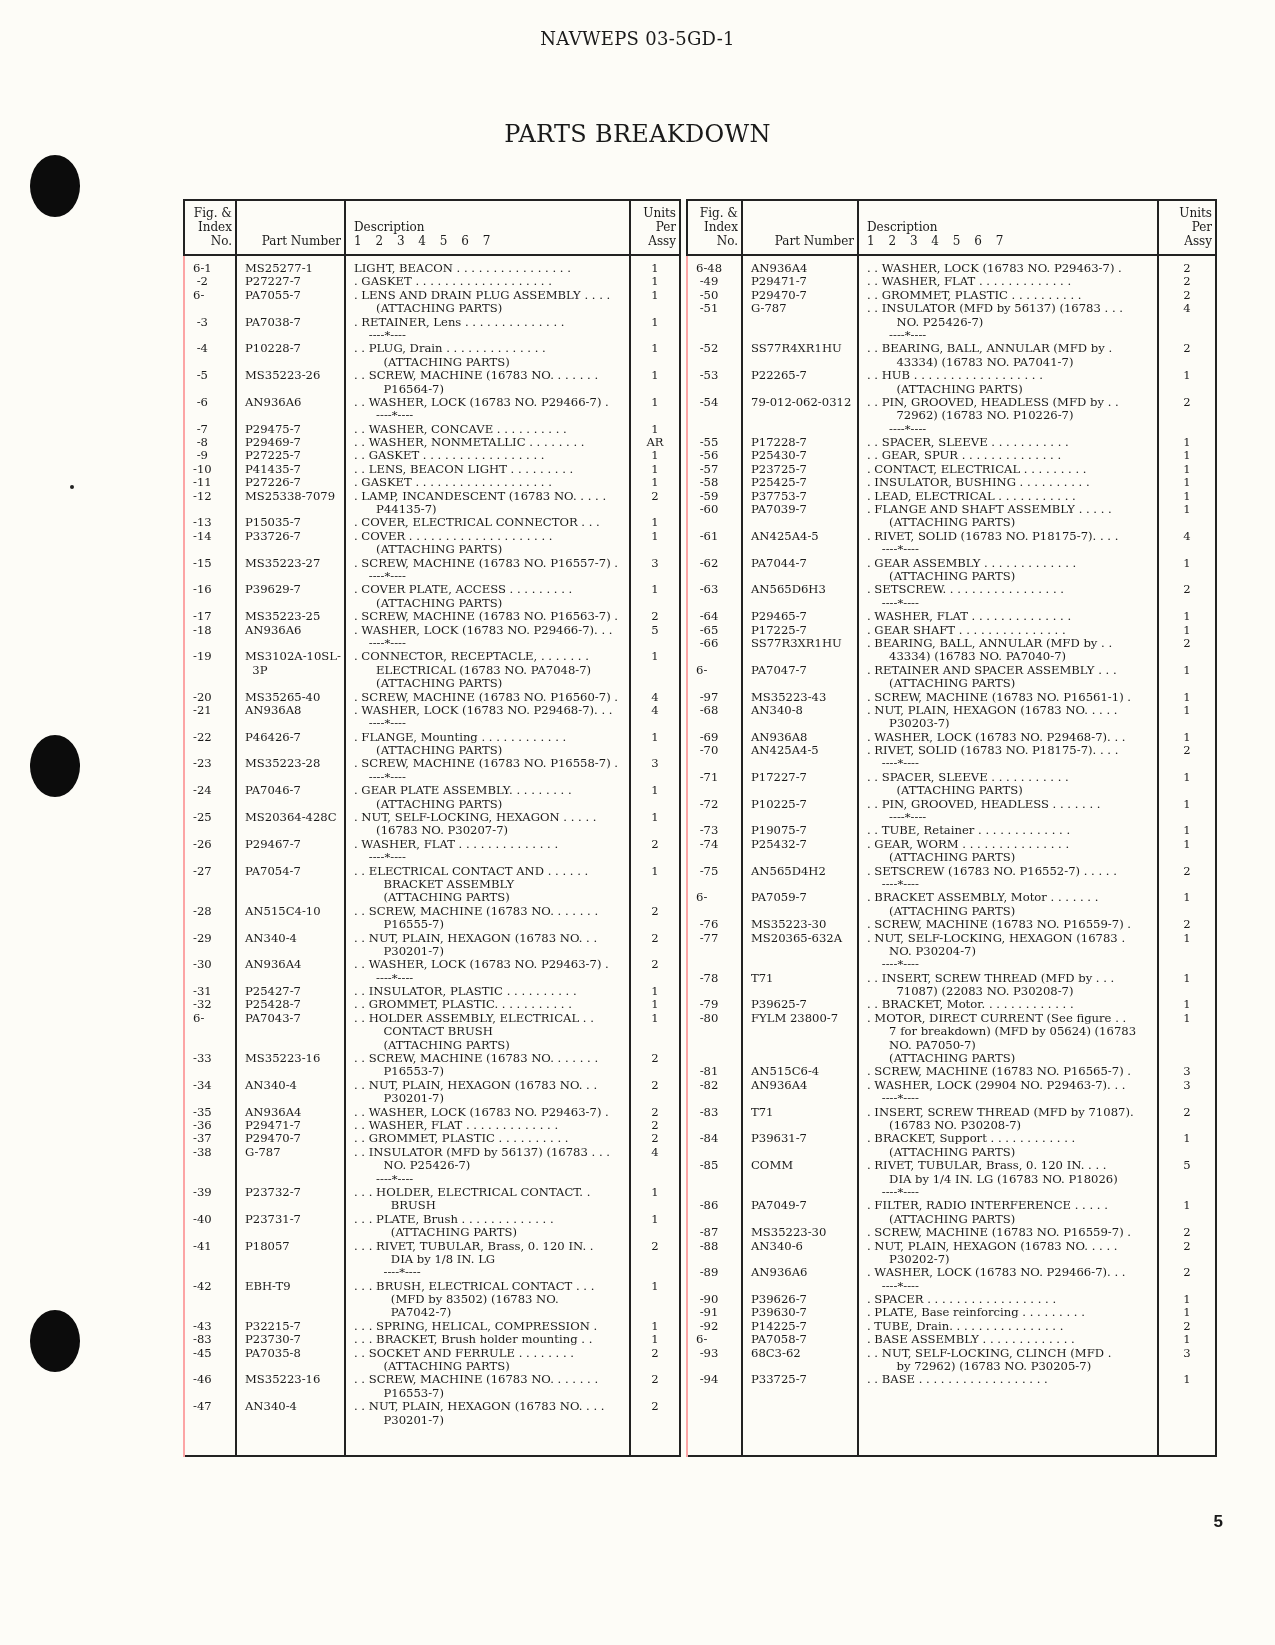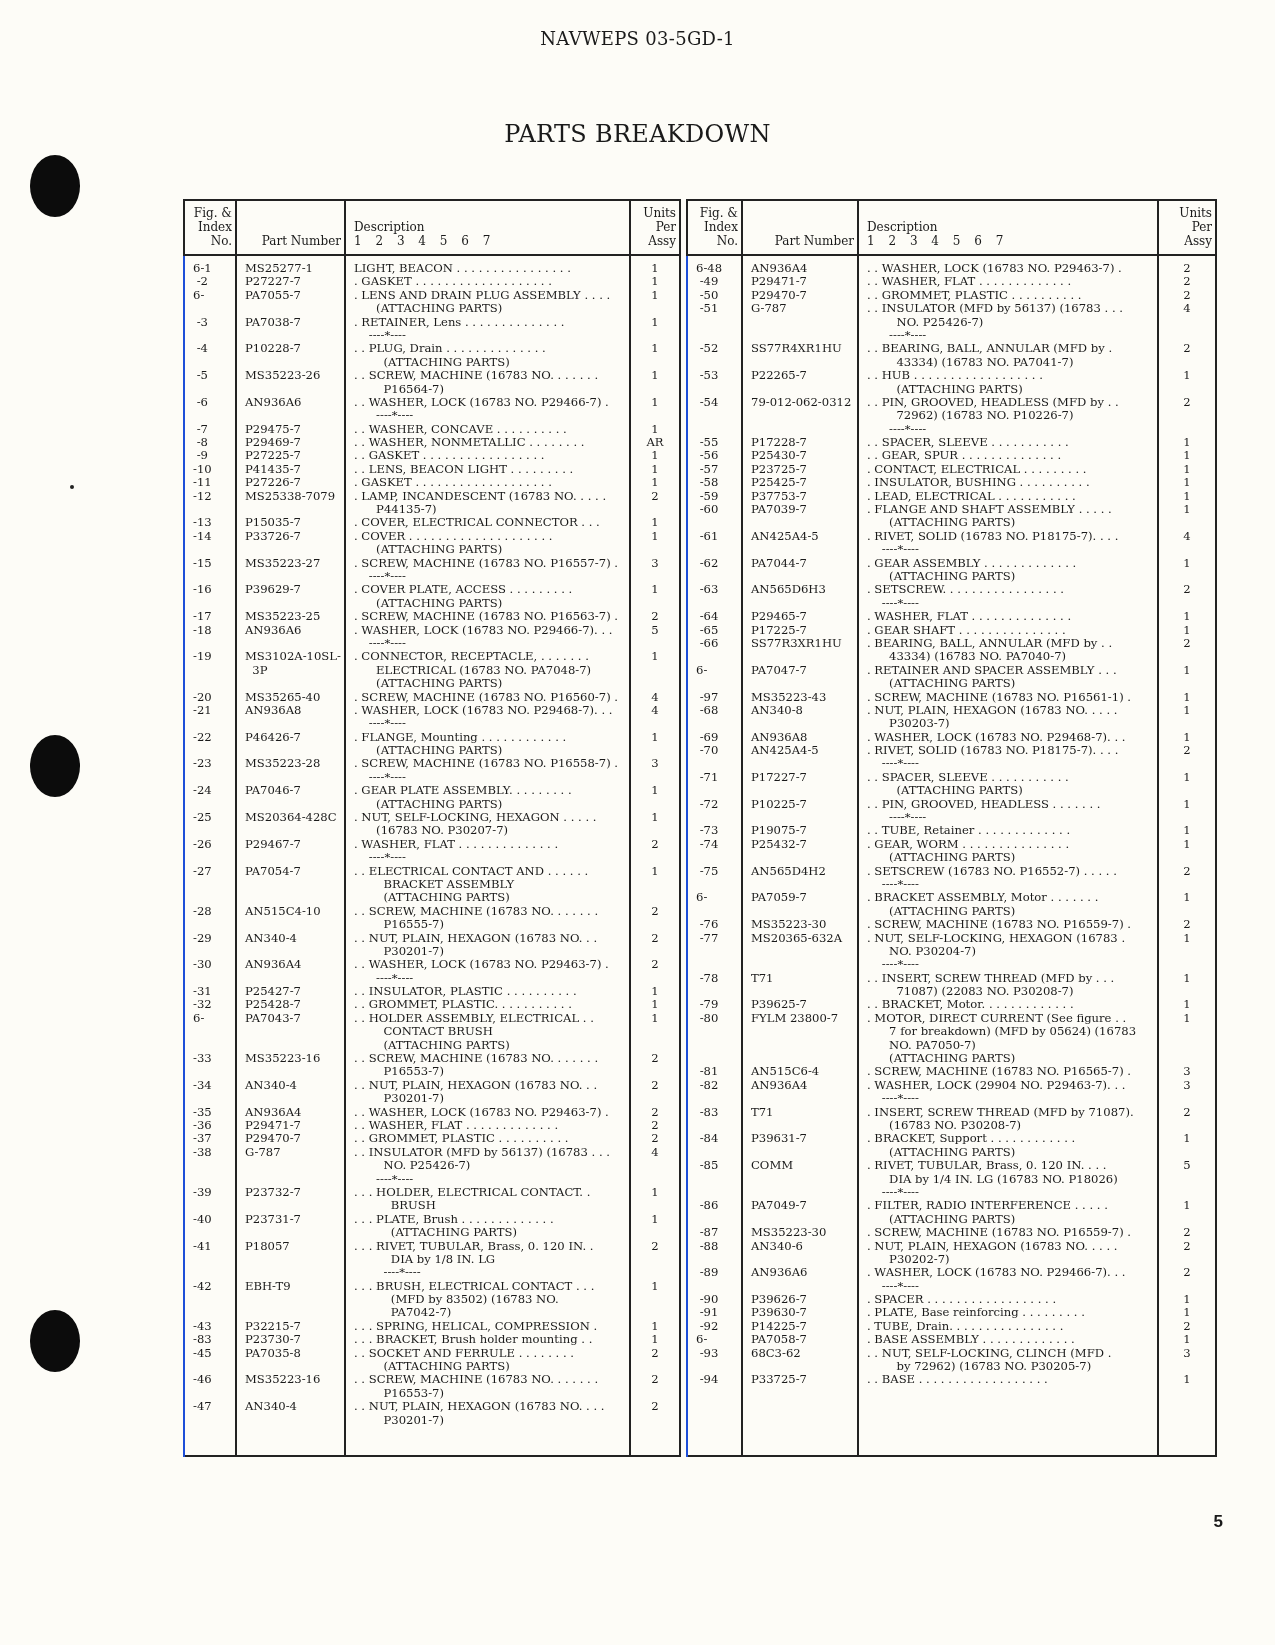--- a/index.html
+++ b/index.html
@@ -30,21 +30,21 @@
     position: absolute; top: 199px; height: 1258px;
     border-collapse: collapse; border: 2px solid #222;
     font-size: 11.6px; line-height: 13.4px;
     table-layout: fixed;
   }
   table.parts th {
     font-weight: normal; border: 2px solid #222; vertical-align: bottom;
     padding: 2px 3px 6px 3px; font-size: 12px; line-height: 14px;
   }
   table.parts td {
-    border-left: 2px solid #1d4ed8; border-right: 2px solid #222;
+    border-left: 2px solid #fca5a5; border-right: 2px solid #222;
     vertical-align: top; padding: 0; 
   }
   .hdr-center { text-align: right; }
   .desc-hdr { text-align: left; padding-left: 8px !important; }
   .desc-hdr .t { display:block; }
   .desc-hdr .n { letter-spacing: 5px; }
   .line { white-space: pre; height: 13.4px; overflow: hidden; }
   .fig-cell .line { padding-left: 8px; }
   .pn-cell .line { padding-left: 8px; }
   .desc-cell .line { padding-left: 8px; }

